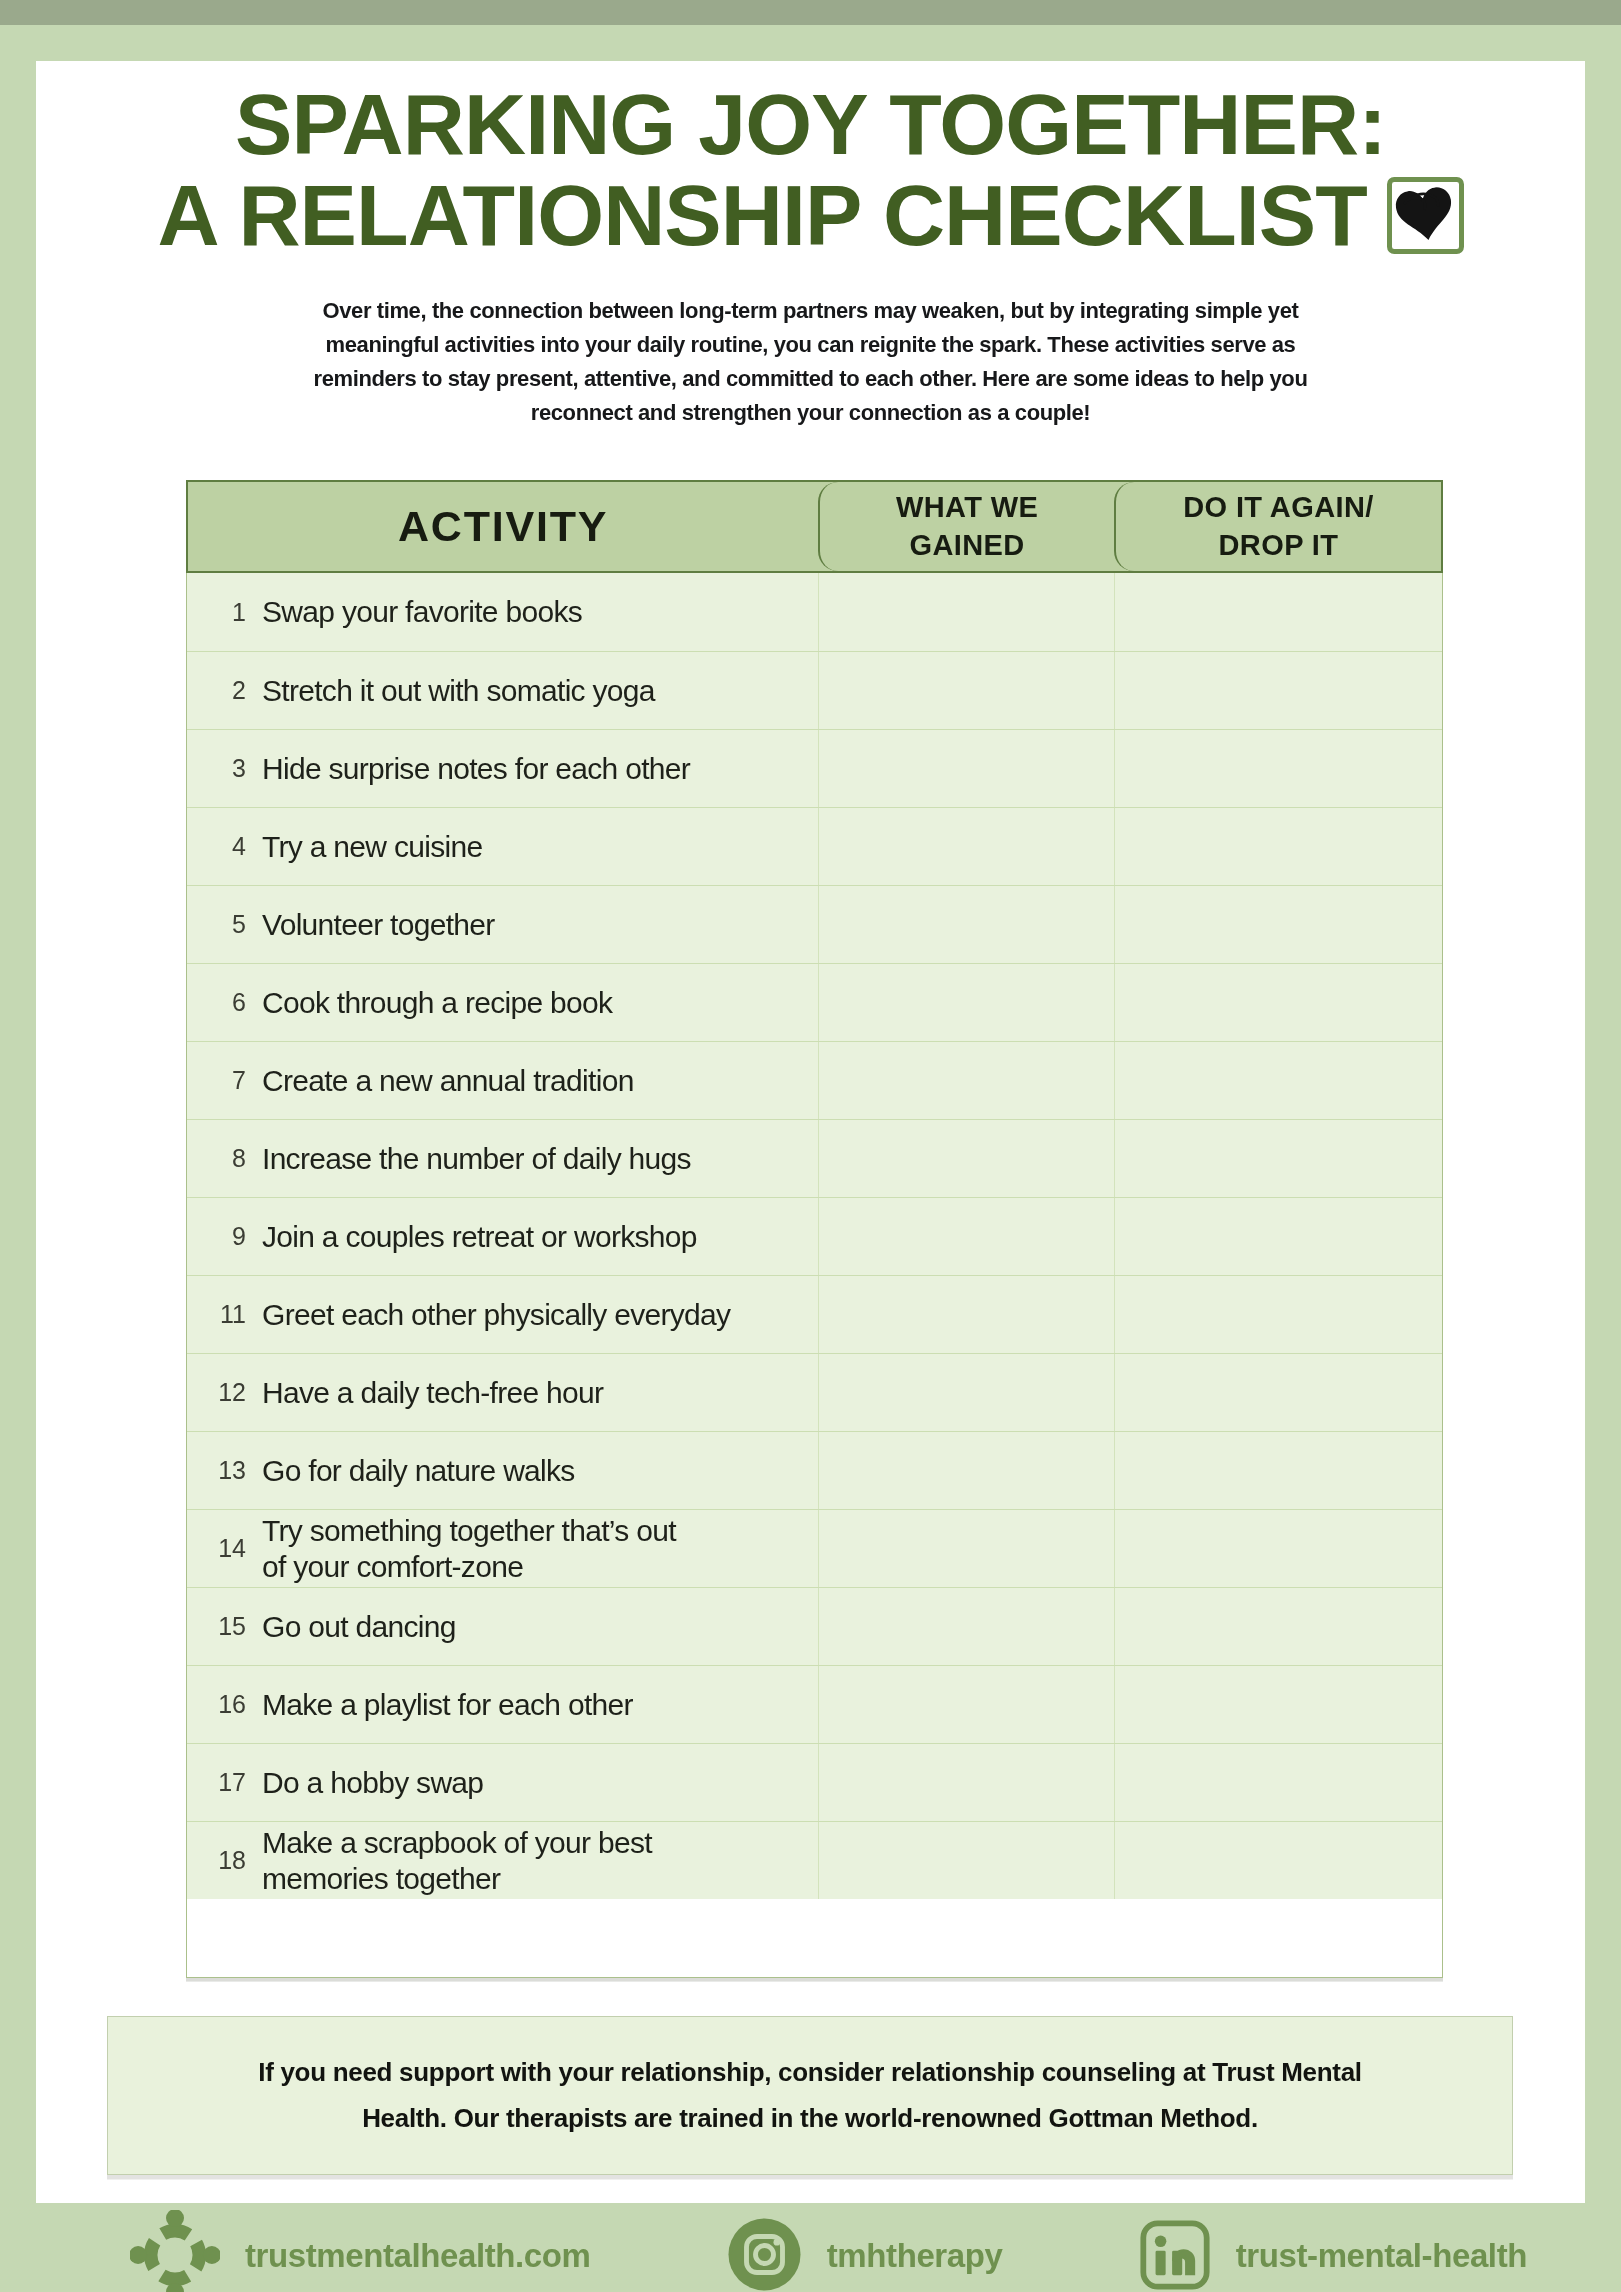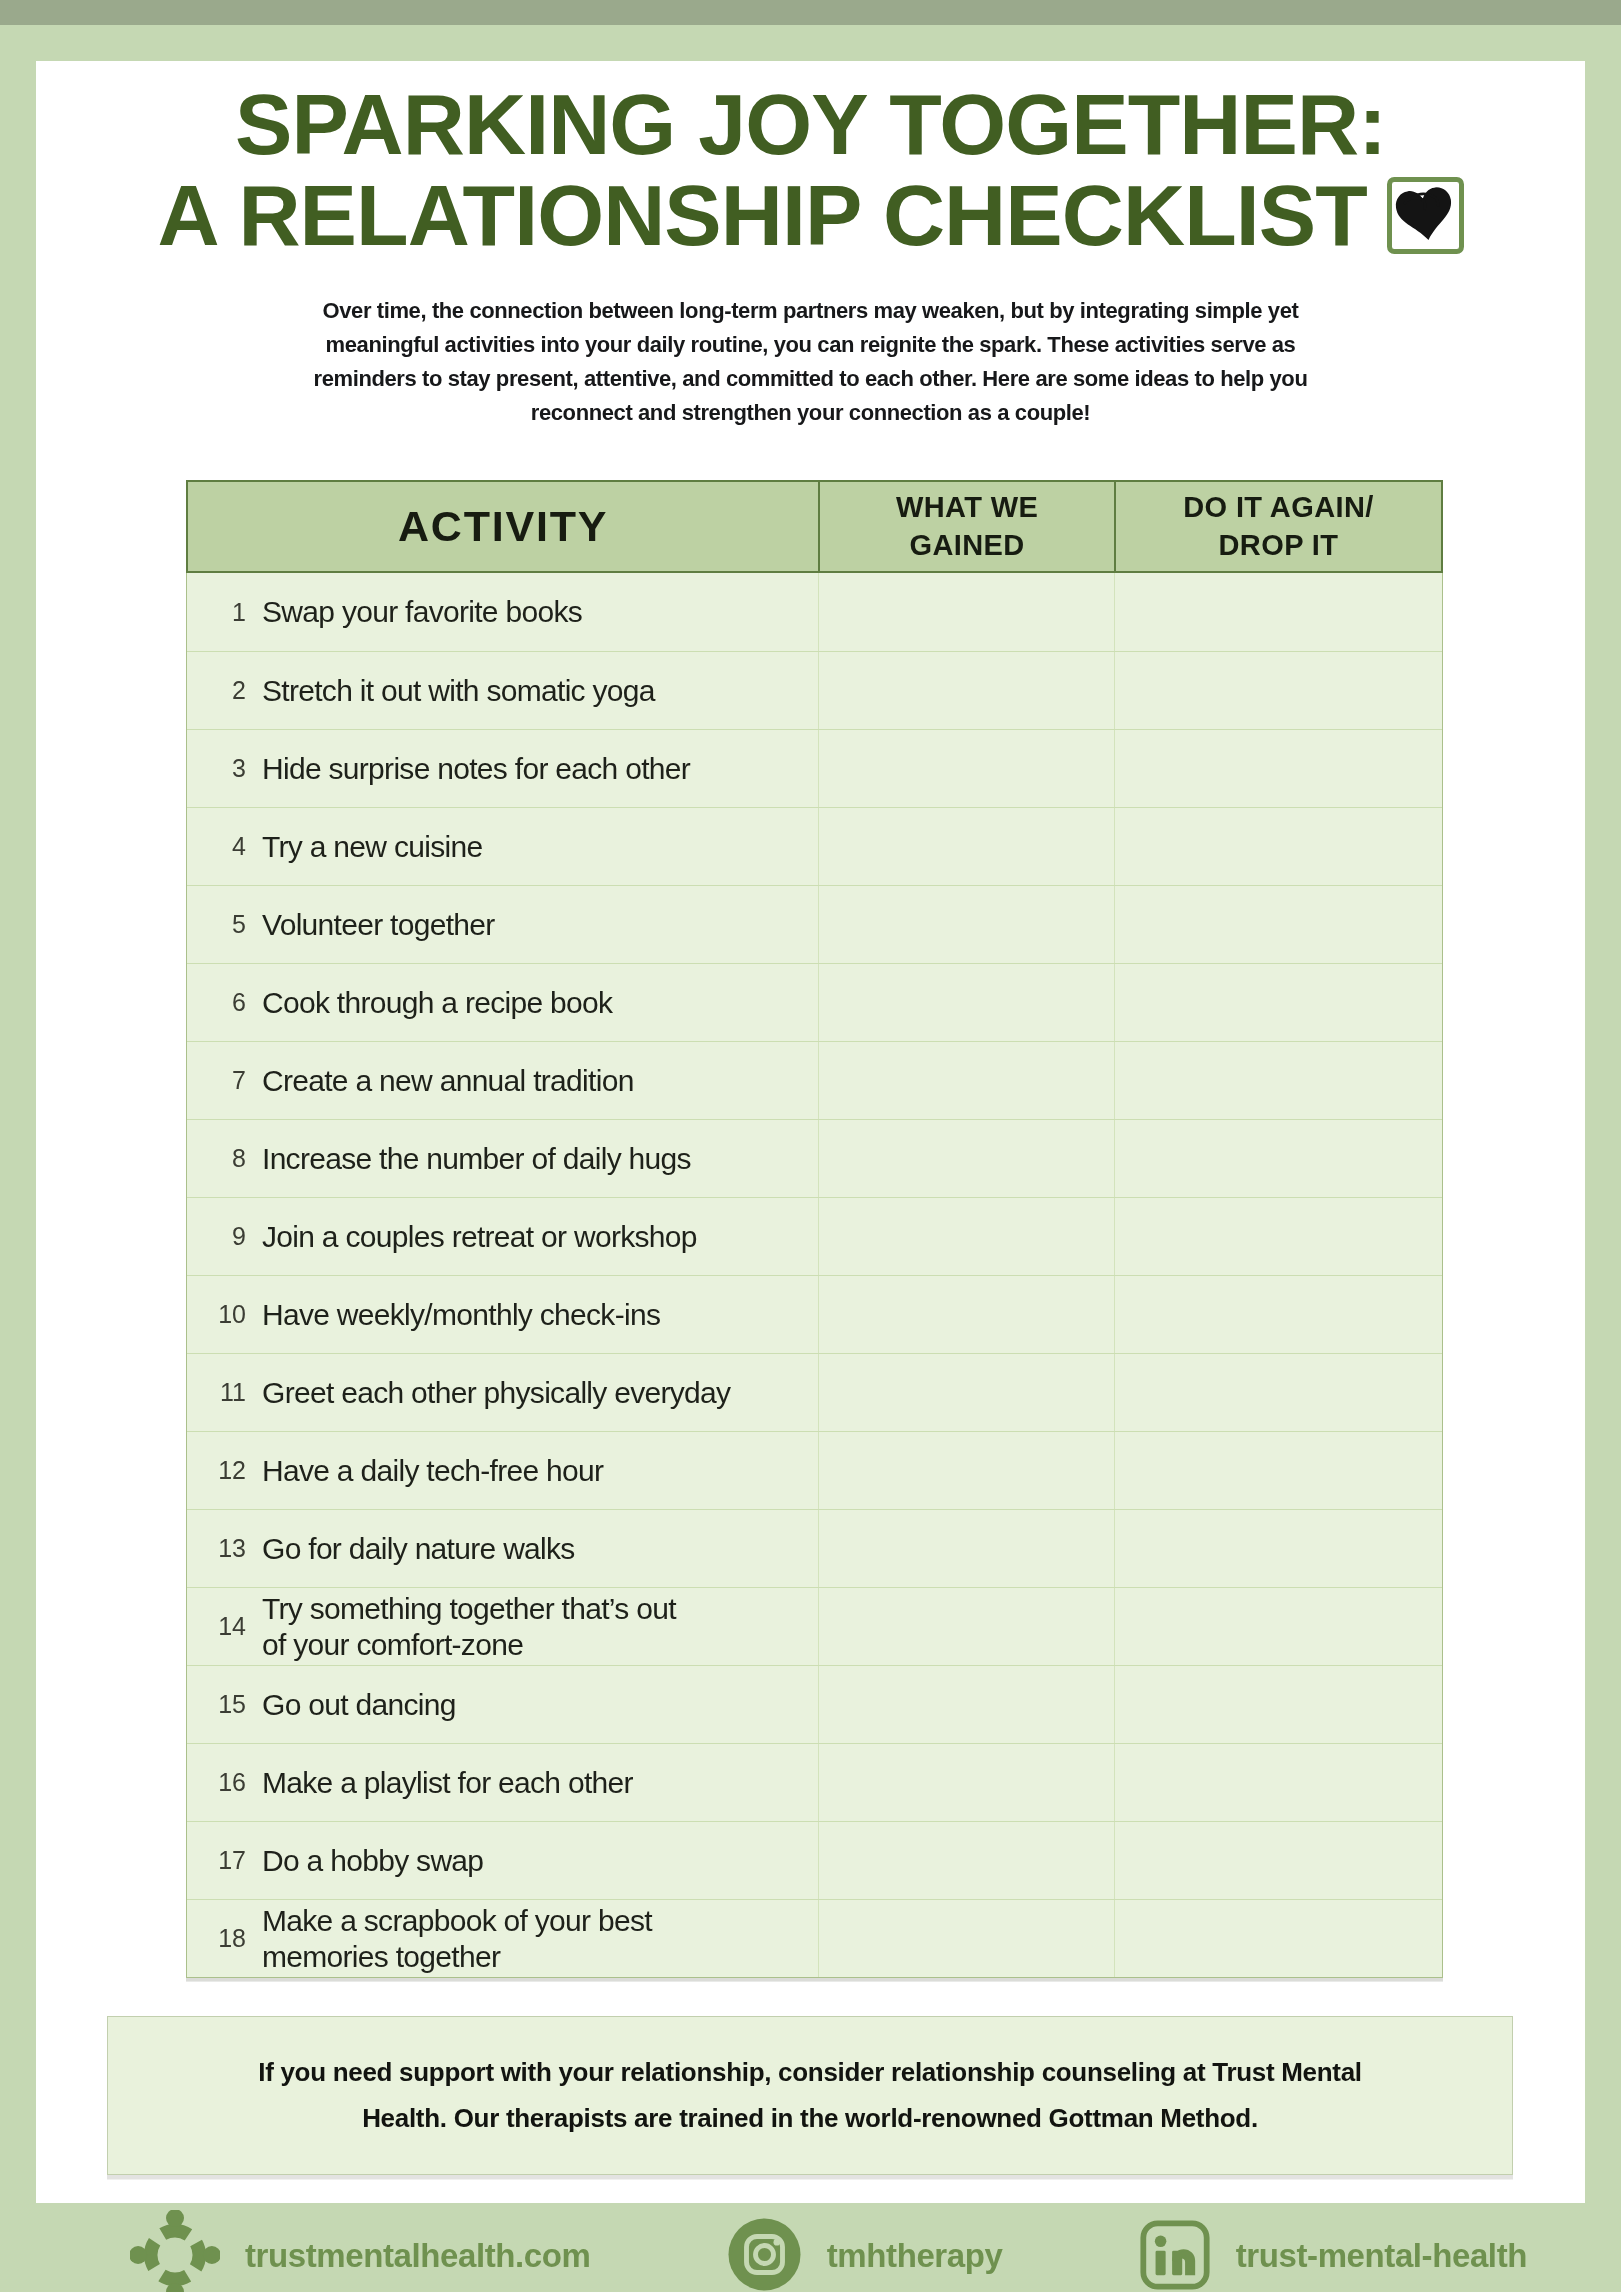--- a/index.html
+++ b/index.html
@@ -48,21 +48,21 @@
     display:grid; grid-template-columns:50.3% 23.6% 26.1%;
     height:93px; background:#bdd1a3;
     border:2.7px solid #5f7d41;
   }
   .t-header .hcell {
     display:flex; align-items:center; justify-content:center; text-align:center;
     color:#171c11; font-weight:bold;
   }
   .t-header .hcell + .hcell { border-left:2.7px solid #5f7d41; }
   .h-activity { font-size:43px; letter-spacing:1.8px;border-radius:22px; }
-  .h-small { font-size:29px; line-height:1.3; letter-spacing:0.4px; }
+  .h-small { font-size:29px; line-height:1.3; letter-spacing:0.4px;border-radius:20px; }
 
   .t-body {
     display:grid; grid-template-rows:repeat(18, 78px);
     border-left:1.8px solid #abc08b; border-right:1.8px solid #abc08b;
     border-bottom:1.8px solid #abc08b;
   }
   .t-row {
     display:grid; grid-template-columns:50.3% 23.6% 26.1%;
     background:#e9f2dd;
   }
@@ -209,28 +209,20 @@
 
     <div class="t-row">
       <div class="cell cell-activity">
         <span class="row-num">9</span>
         <span class="row-label pre">Join a couples retreat or workshop</span>
       </div>
       <div class="cell"></div>
       <div class="cell"></div>
     </div>
 
-    <div class="t-row">
-      <div class="cell cell-activity">
-        <span class="row-num">10</span>
-        <span class="row-label pre">Have weekly/monthly check-ins</span>
-      </div>
-      <div class="cell"></div>
-      <div class="cell"></div>
-    </div>
 
     <div class="t-row">
       <div class="cell cell-activity">
         <span class="row-num">11</span>
         <span class="row-label pre">Greet each other physically everyday</span>
       </div>
       <div class="cell"></div>
       <div class="cell"></div>
     </div>
 

